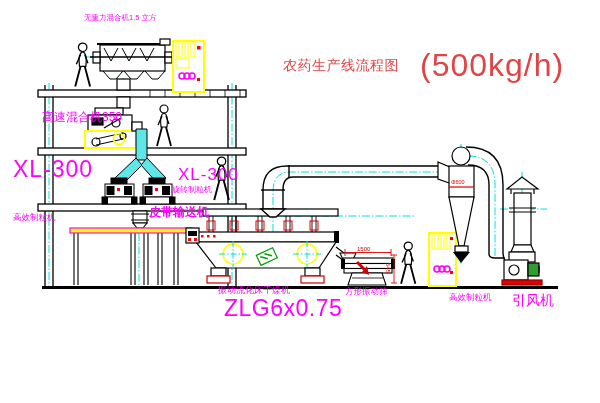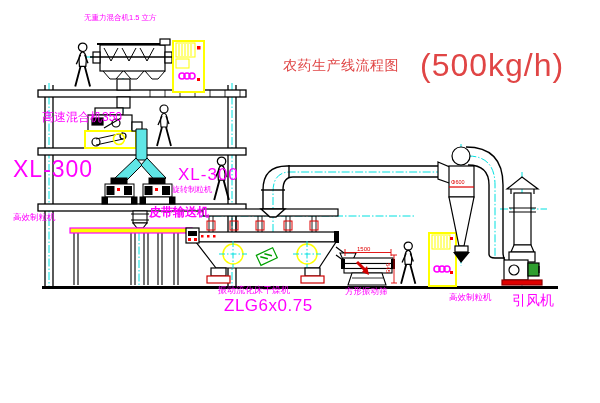--- a/index.html
+++ b/index.html
@@ -6,21 +6,21 @@
   .canvas{position:relative;width:600px;height:403px;background:#ffffff;overflow:hidden;
           font-family:"Liberation Sans",sans-serif;}
   .canvas svg{position:absolute;left:0;top:0;}
   .lbl{position:absolute;line-height:1;white-space:nowrap;color:#ff00ff;}
   .dim{color:#e00000;}
   .title-wrap{position:absolute;left:283px;top:47px;display:flex;align-items:center;gap:21px;color:#e04545;}
   .title-cn{font-size:14px;letter-spacing:0.5px;}
   .title-cap{font-size:32px;font-weight:400;letter-spacing:1px;}
   .xl-big{font-size:23px;letter-spacing:1px;}
   .xl-mid{font-size:17px;letter-spacing:1px;}
-  .model{font-size:17px;letter-spacing:0.5px;}
+  .model{font-size:23px;letter-spacing:0.5px;}
 </style>
 </head>
 <body>
 
 <div class="canvas">
 
 <svg width="600" height="403" viewBox="0 0 600 403">
   <defs>
     <g id="person">
       <circle cx="11" cy="5" r="4" fill="#fff" stroke="#000" stroke-width="1.2"></circle>

